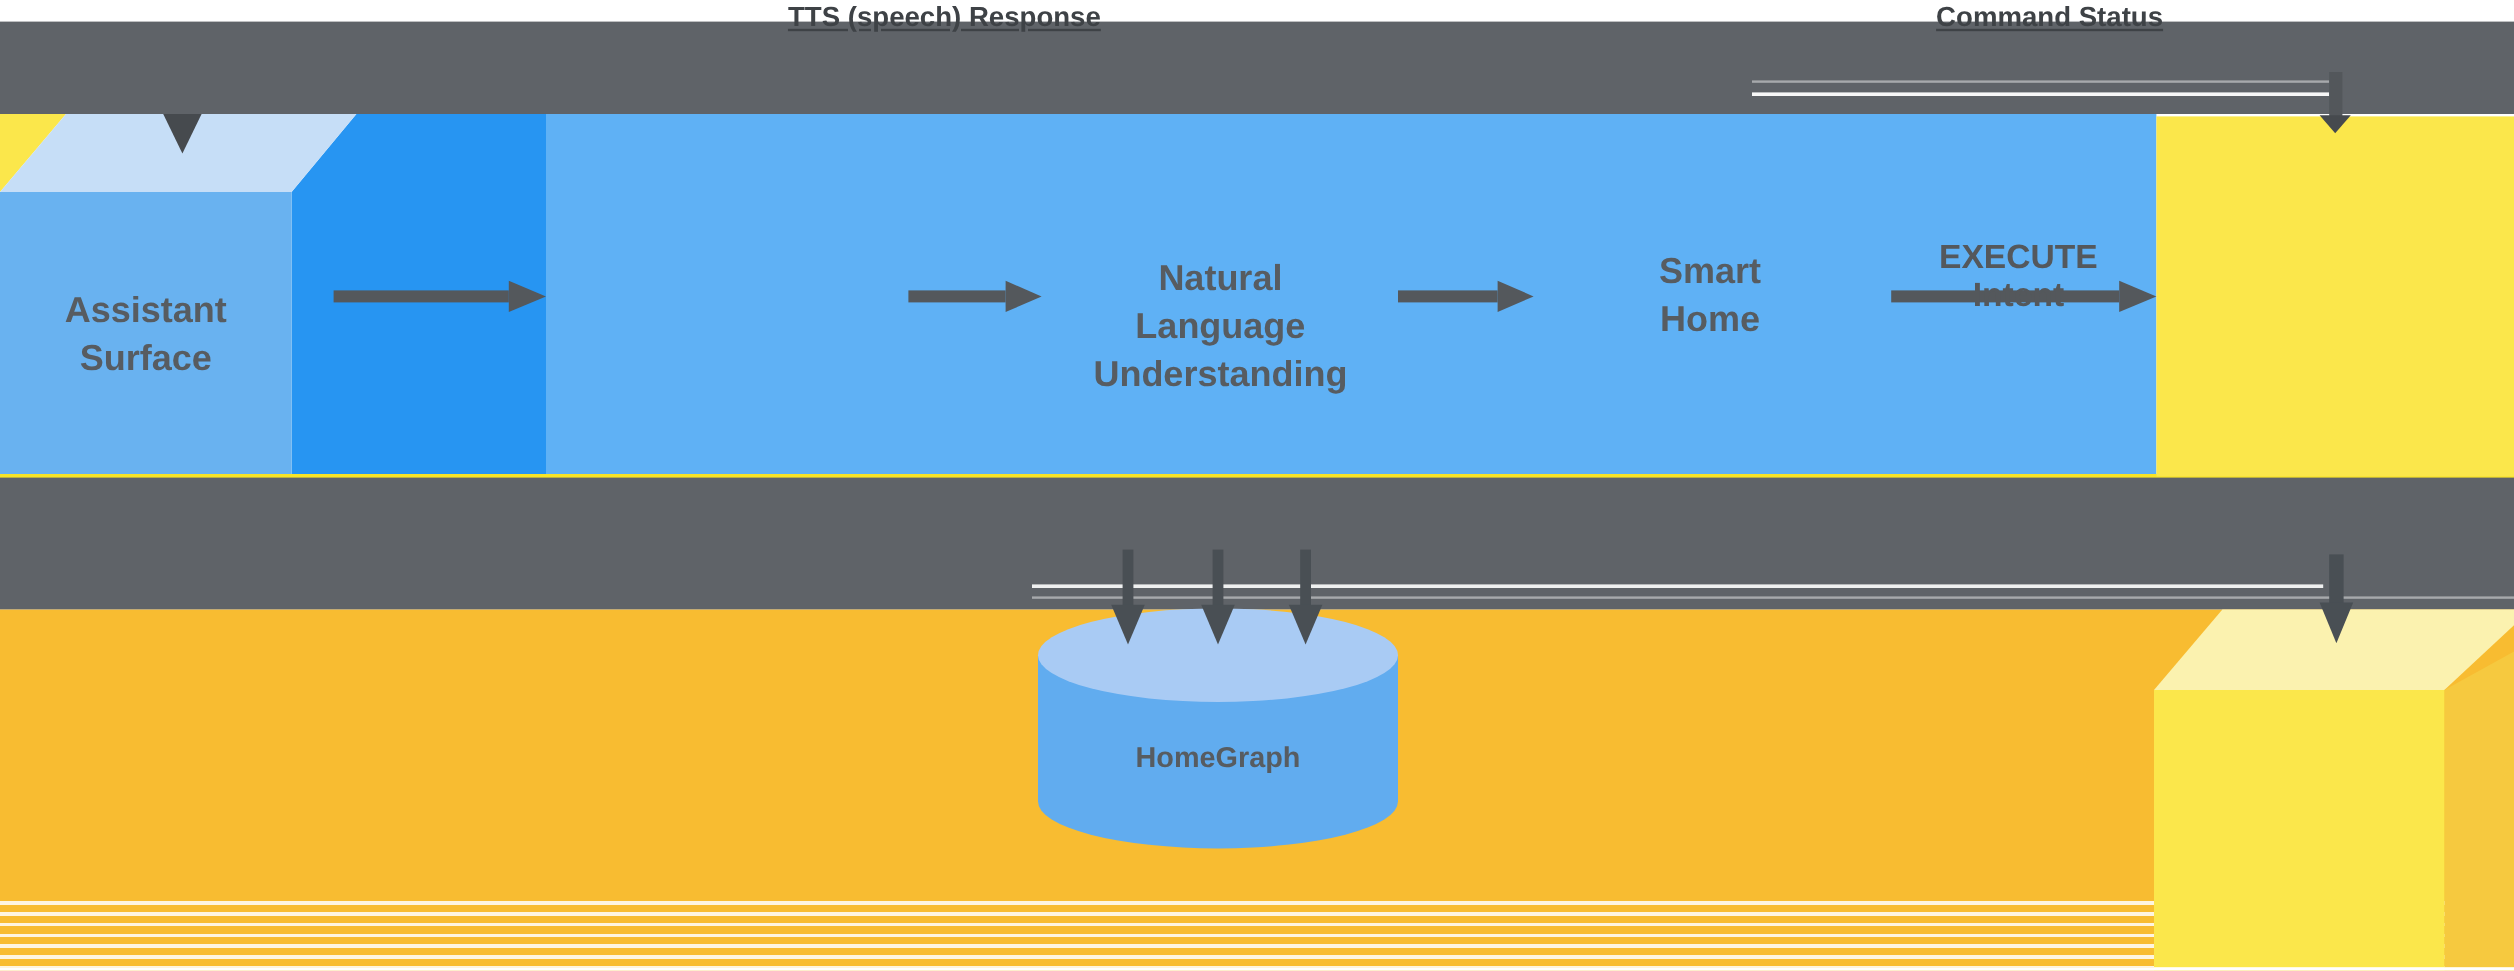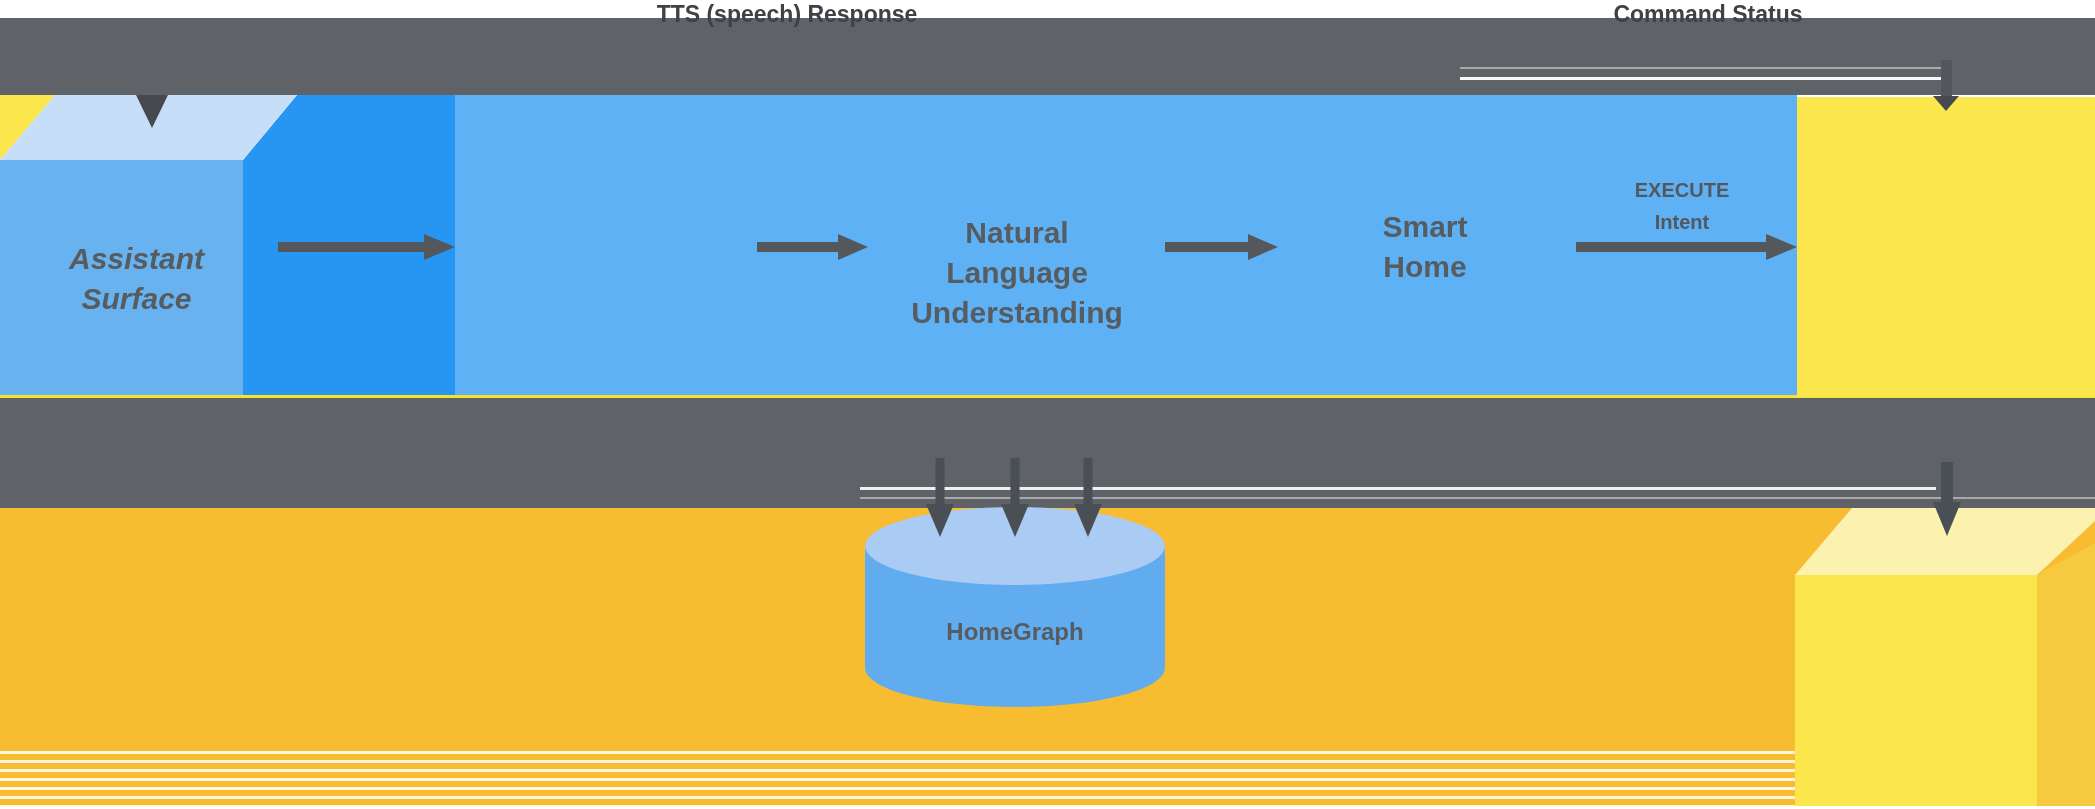--- a/index.html
+++ b/index.html
@@ -16,22 +16,22 @@
   .bottom-white{left:0;top:806px;width:2095px;height:3px;background:#ffffff;}
   
   .big-blue-box{left:455px;top:95px;width:1342px;height:300px;background:#5FB1F5;}
   .partner-box{left:1797px;top:97px;width:298px;height:300px;background:#FBE74B;}
   
   .shape-layer{left:0;top:0;width:2095px;height:809px;}
   
   .label{position:absolute;display:flex;align-items:center;justify-content:center;
          text-align:center;white-space:pre-line;color:#575C61;font-weight:bold;
          font-size:30px;line-height:40px;}
-  .small-label{font-size:23px;line-height:26px;color:#3E4246;}
-  .edge-label{font-size:20px;line-height:32px;color:#54585C;}
+  .small-label{font-size:23px;line-height:26px;color:#3E4246;text-decoration:underline;}
+  .edge-label{font-size:28px;line-height:32px;color:#54585C;margin-top:24px;}
   .hg-label{font-size:24px;}
 </style>
 </head>
 <body>
 
 <div class="stage">
 
   <div class="abs band-top"></div>
   <div class="abs yellow-line"></div>
   <div class="abs band-mid"></div>
@@ -97,21 +97,21 @@
     <g fill="#494F54">
       <rect x="1941" y="462" width="12" height="42"></rect>
       <path d="M1933,502 L1961,502 L1947,536 Z"></path>
     </g>
   </svg>
 
   <div class="label small-label" style="left:600px;top:0;width:374px;height:27px;">TTS (speech) Response</div>
 
   <div class="label small-label" style="left:1560px;top:0;width:296px;height:27px;">Command Status</div>
 
-  <div class="label" style="left:15px;top:239px;width:243px;height:80px;font-style:italic;">Assistant
+  <div class="label" style="left:0;top:239px;width:243px;height:80px;">Assistant
 Surface</div>
 
 
   <div class="label" style="left:877px;top:187px;width:280px;height:120px;margin-top:26px;">Natural
 Language
 Understanding</div>
 
   <div class="label" style="left:1325px;top:207px;width:200px;height:80px;">Smart
 Home</div>
 

